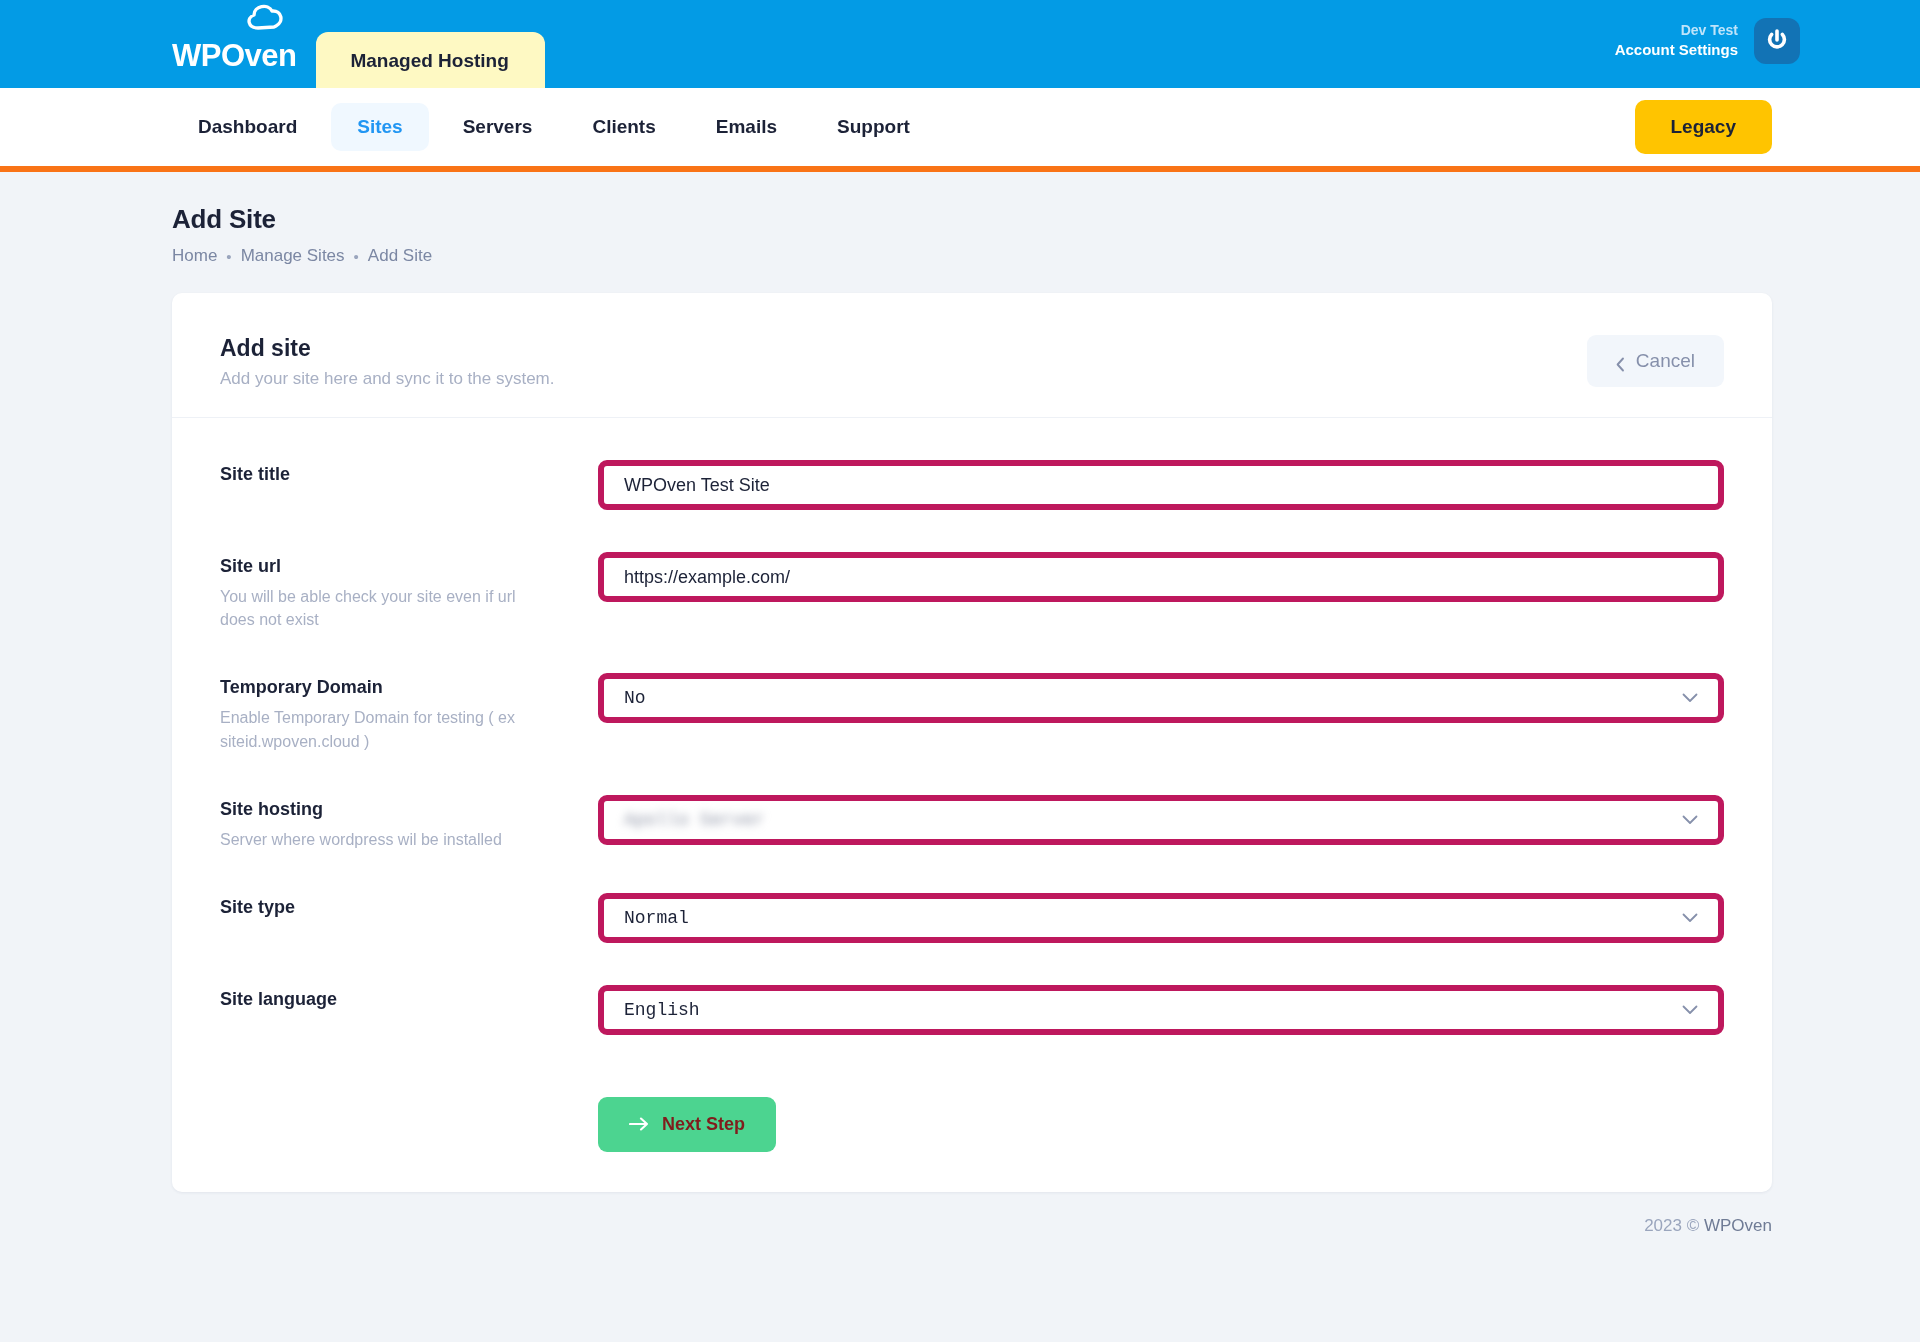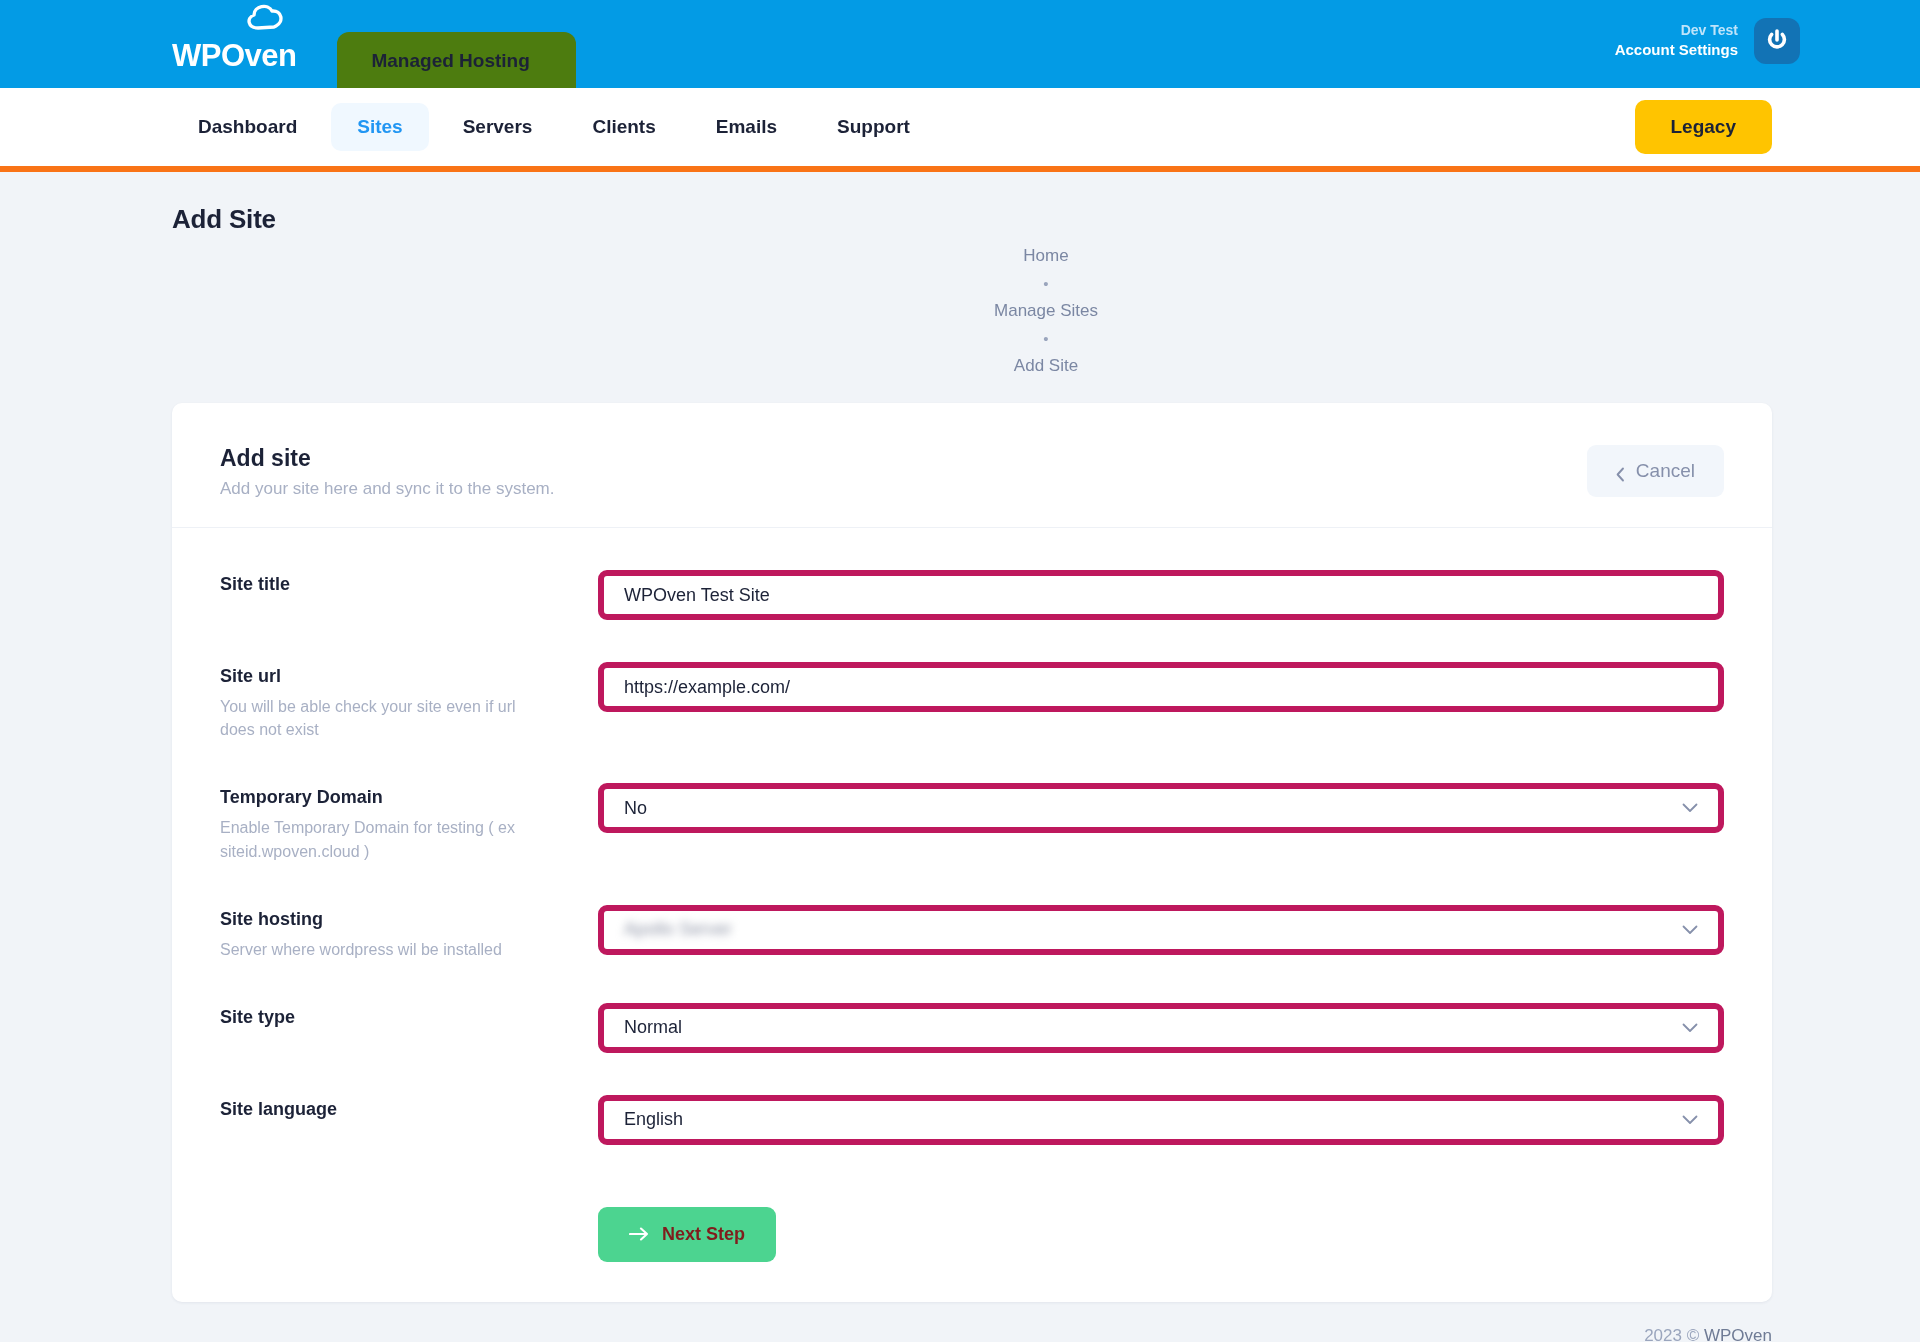--- a/index.html
+++ b/index.html
@@ -34,24 +34,24 @@
     width: 44px;
     height: 40px;
   }
   .brand-text {
     color: #ffffff;
     font-size: 31px;
     font-weight: bold;
     letter-spacing: -0.5px;
   }
   .tab-managed {
-    margin-left: 41px;
-    background: #4d7c0f;
+    margin-left: 20px;
+    background: #fef9c3;
     border-radius: 12px 12px 0 0;
-    padding: 18px 46px 16px 34px;
+    padding: 18px 36px 16px 34px;
     font-size: 19px;
     font-weight: bold;
     color: #1c2237;
     align-self: flex-end;
     min-width: 214px;
     text-align: center;
   }
   .account-zone {
     position: absolute;
     right: 120px;
@@ -131,21 +131,20 @@
     color: #1c2237;
     letter-spacing: -0.2px;
   }
   .breadcrumb {
     margin-top: 11px;
     font-size: 17px;
     color: #7b87a3;
     display: flex;
     align-items: center;
     gap: 9px;
-    flex-direction: column;
   }
   .crumb-sep { color: #9aa5bd; font-size: 15px; }
 
   
   .card {
     margin: 27px 148px 0 172px;
     background: #ffffff;
     border-radius: 10px;
     box-shadow: 0 1px 3px rgba(30,45,80,0.07);
     padding-bottom: 40px;
@@ -213,20 +212,21 @@
     color: #1c2237;
     font-family: inherit;
     padding: 0 20px;
     display: flex;
     align-items: center;
     outline: none;
   }
   .select-box {
     justify-content: space-between;
     cursor: pointer;
+    font-family: Liberation Mono, monospace;
   }
   .select-value { color: #1c2237; }
   .select-value.redacted {
     color: #8d93a5;
     filter: blur(4.2px);
     user-select: none;
   }
   .chev-down { flex-shrink: 0; }
 
   .submit-row { padding: 62px 48px 0 426px; }

